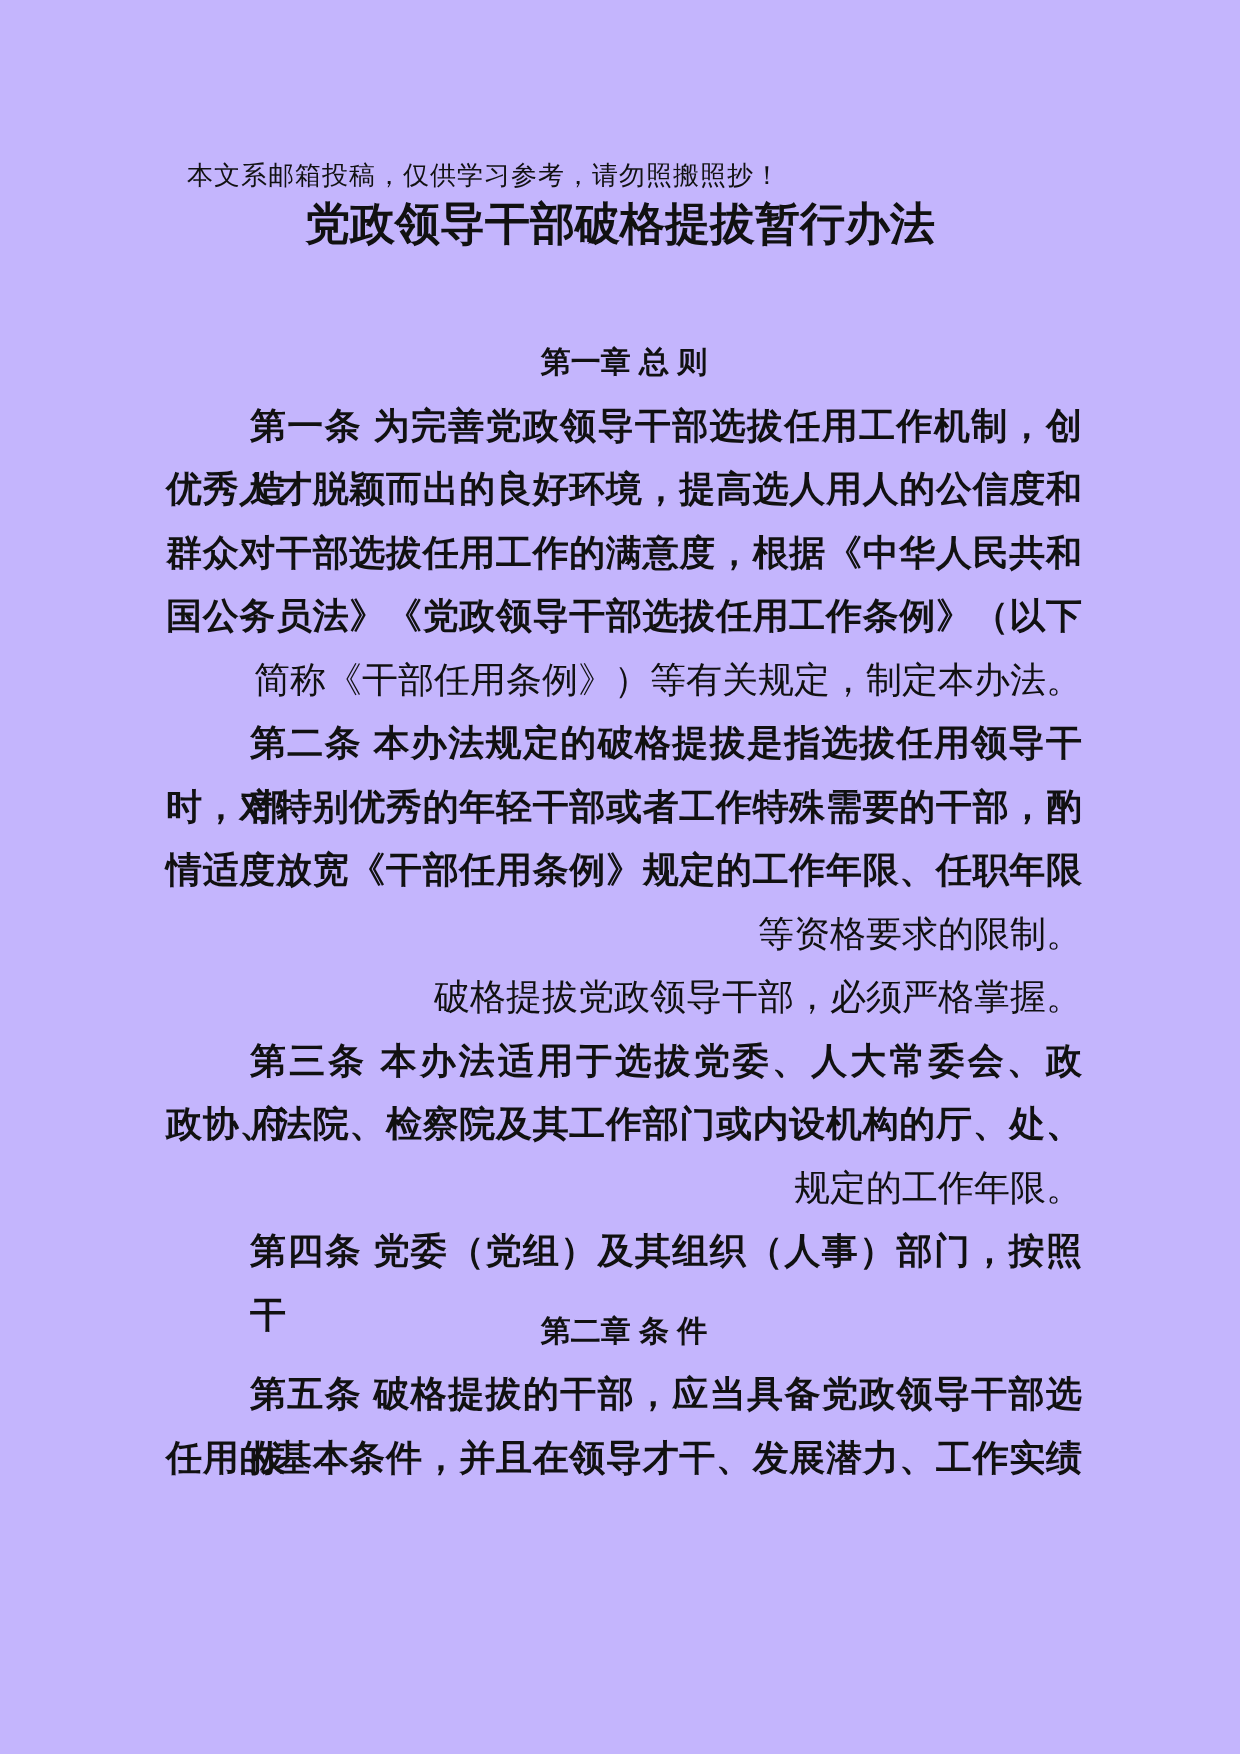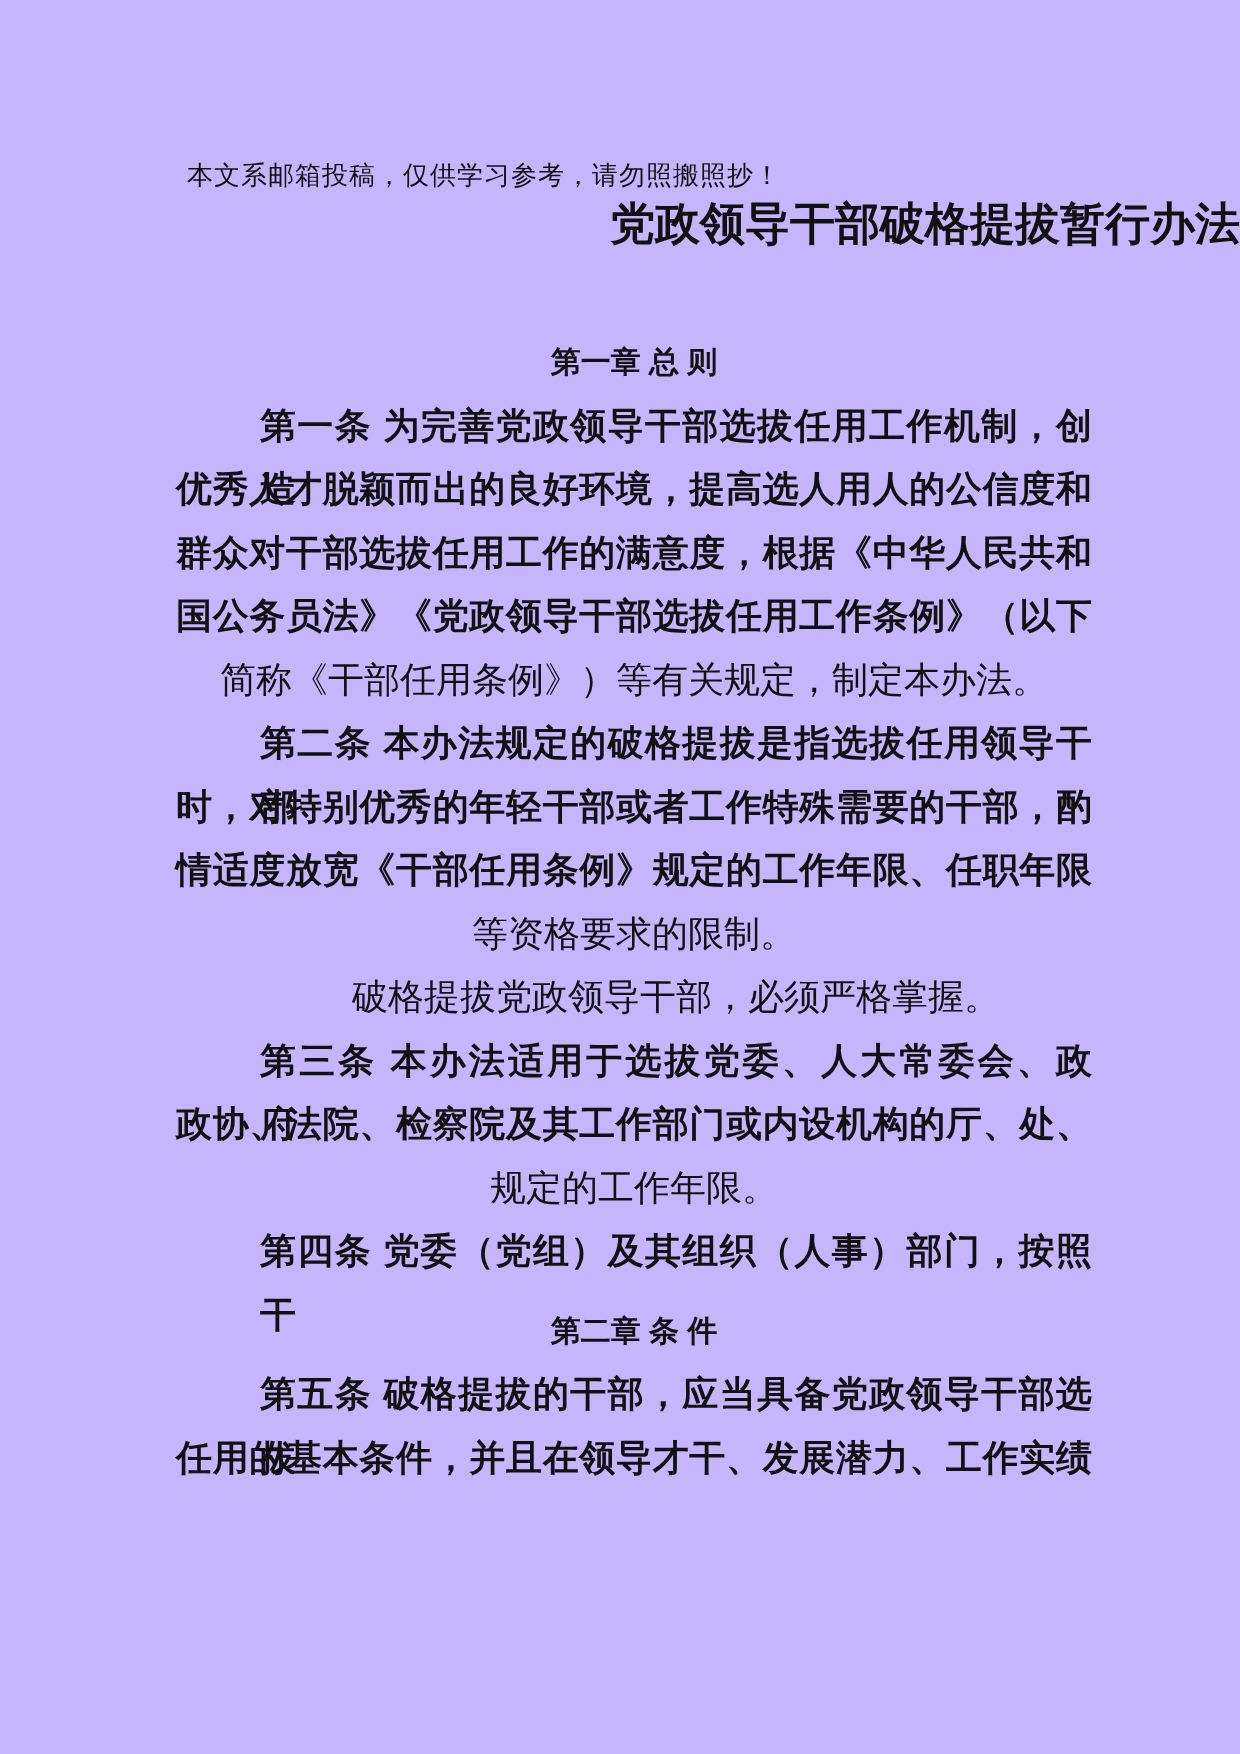--- a/index.html
+++ b/index.html
@@ -23,38 +23,38 @@
     font-size: 26px;
     line-height: 30px;
     letter-spacing: 1px;
     white-space: nowrap;
   }
   .doc-title {
     position: absolute;
     left: 0;
     top: 196px;
     width: 1240px;
-    text-align: right;
+    text-align: center;
     font-size: 45px;
     font-weight: bold;
     line-height: 56px;
     white-space: nowrap;
   }
   .content {
     position: absolute;
-    left: 176px;
+    left: 166px;
     top: 330px;
     width: 916px;
   }
   .line {
     height: 63.5px;
     line-height: 63.5px;
     font-size: 36px;
     white-space: nowrap;
-    text-align: center;
+    text-align: right;
   }
   .line.full {
     white-space: normal;
     text-align: justify;
     text-align-last: justify;
     text-justify: inter-character;
     font-weight: bold;
   }
   .line.indent {
     padding-left: 84px;

